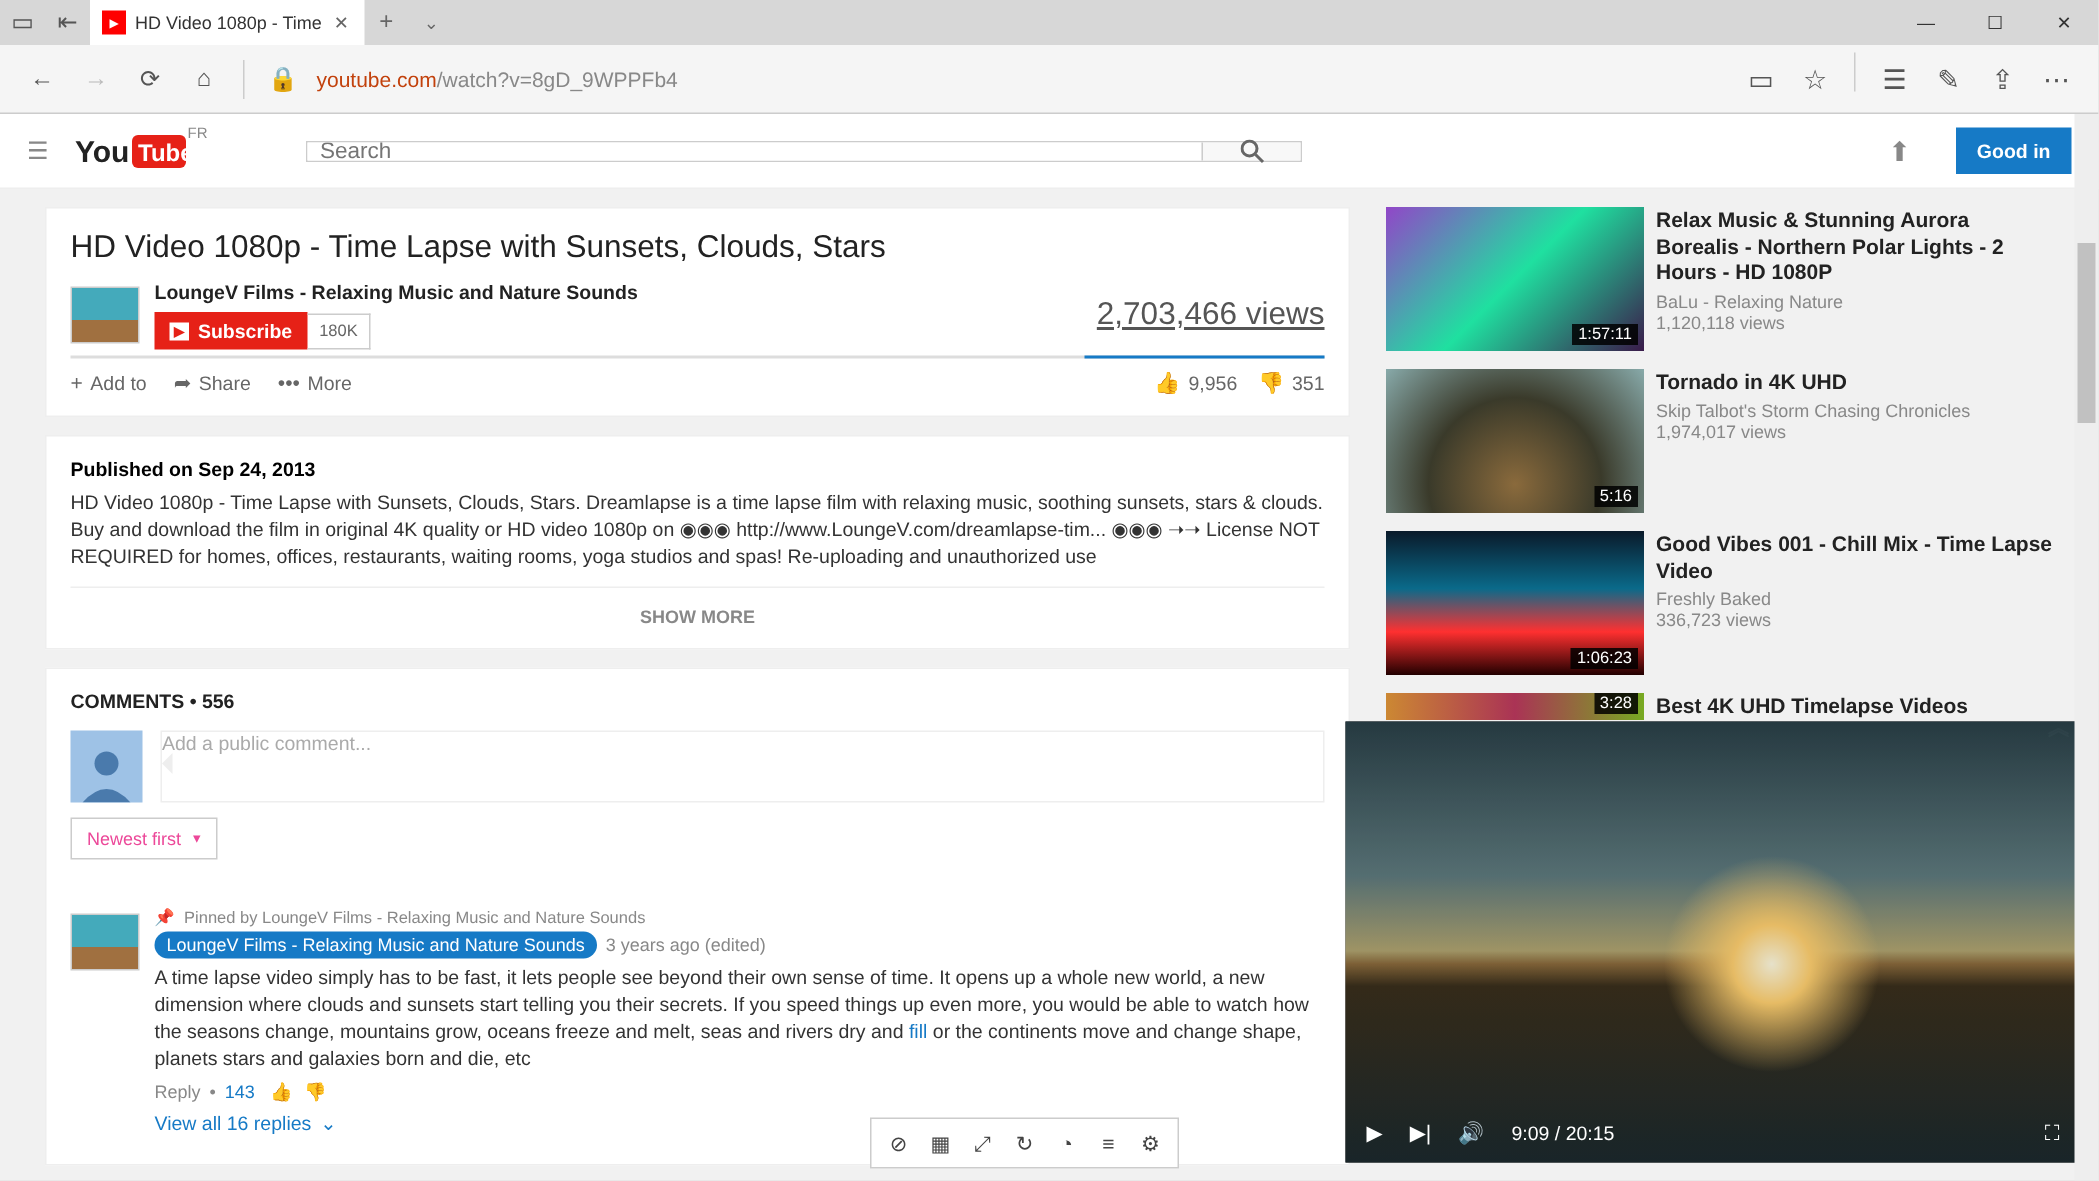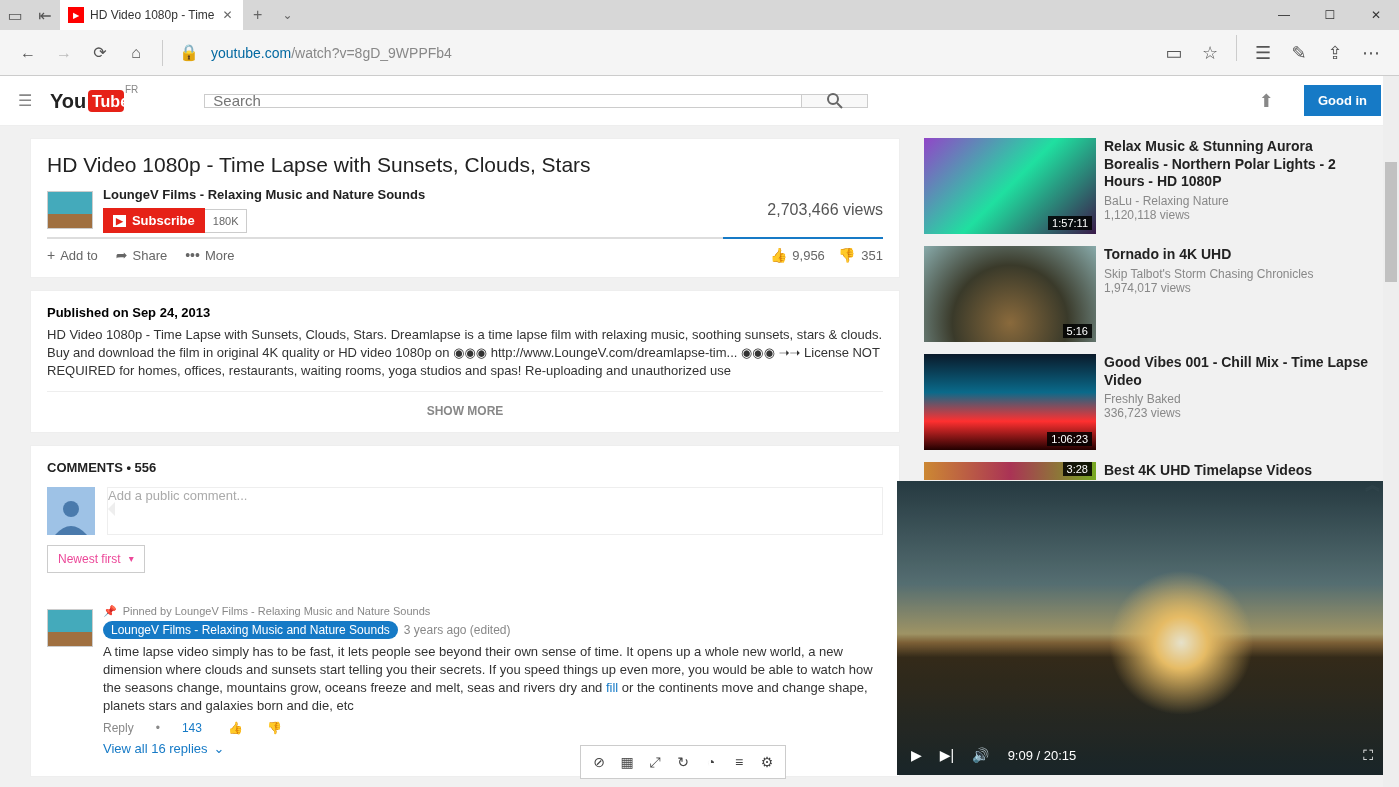--- a/index.html
+++ b/index.html
@@ -18,21 +18,21 @@
 .titlebar .chev { width:30px; text-align:center; color:#666; font-size:12px; }
 .titlebar .spacer { flex:1; }
 .win-controls { display:flex; }
 .win-controls div { width:46px; height:30px; display:flex; align-items:center; justify-content:center; color:#333; font-size:12px; }
 
 .addrbar { height:46px; background:#f5f5f5; display:flex; align-items:center; padding:0 10px; border-bottom:1px solid #ccc; }
 .addrbar .nav-icon { width:36px; height:36px; display:flex; align-items:center; justify-content:center; color:#555; font-size:16px; }
 .addrbar .nav-icon.disabled { color:#bbb; }
 .addrbar .sep { width:1px; height:26px; background:#ccc; margin:0 8px; }
 .url { flex:1; font-size:14px; color:#888; padding-left:4px; }
-.url .dark { color:#0369a1; }
+.url .dark { color:#c2410c; }
 .addrbar .right-icons { display:flex; }
 .addrbar .right-icons .nav-icon { font-size:18px; }
 
 
 .yt-header { height:50px; background:#fff; display:flex; align-items:center; padding:0 18px; border-bottom:1px solid #eee; }
 .yt-menu { font-size:16px; color:#888; margin-right:18px; }
 .yt-logo { position:relative; margin-right:80px; }
 .yt-logo svg { display:block; }
 .yt-logo .fr { position:absolute; top:-2px; right:-14px; font-size:10px; color:#888; }
 .search-wrap { display:flex; width:664px; height:14px; border:1px solid #ccc; }
@@ -49,21 +49,21 @@
 
 .card { background:#fff; border:1px solid #eee; margin-bottom:12px; padding:14px 16px; }
 .video-title { font-size:21px; color:#222; margin-bottom:10px; }
 .channel-row { display:flex; align-items:center; }
 .channel-thumb { width:46px; height:38px; background:linear-gradient(#4ab 0%,#4ab 60%, #a07040 60%); margin-right:10px; border:1px solid #ccc; }
 .channel-name { font-size:13px; font-weight:bold; color:#222; }
 .sub-row { display:flex; margin-top:6px; align-items:center; }
 .sub-btn { background:#e62117; color:#fff; font-size:13px; font-weight:bold; padding:5px 10px; display:flex; align-items:center; }
 .sub-btn::before { content:"▶"; font-size:9px; background:#fff; color:#e62117; padding:1px 3px; margin-right:6px; }
 .sub-count { border:1px solid #ccc; border-left:none; padding:5px 8px; font-size:11px; color:#666; }
-.views { margin-left:auto; font-size:16px; color:#555; }
+.views { margin-left:auto; font-size:21px; color:#555;text-decoration:underline; }
 .bluebar { height:2px; background:#ddd; margin-top:4px; position:relative; }
 .bluebar::before { content:""; position:absolute; right:0; width:160px; height:2px; background:#167ac6; }
 .actions { display:flex; align-items:center; margin-top:8px; color:#666; font-size:13px; }
 .actions .act { display:flex; align-items:center; margin-right:18px; }
 .actions .act .ico { margin-right:5px; font-size:14px; }
 .actions .right-acts { margin-left:auto; display:flex; align-items:center; }
 .actions .right-acts .act { margin-right:0; margin-left:14px; }
 
 .desc-date { font-weight:bold; font-size:13px; margin-bottom:6px; }
 .desc-text { font-size:13px; color:#333; line-height:1.4; }
@@ -81,21 +81,21 @@
 
 .comment { display:flex; font-size:13px; }
 .comment .cthumb { width:46px; height:38px; background:linear-gradient(#4ab 0%,#4ab 60%, #a07040 60%); margin-right:10px; border:1px solid #ccc; margin-top:4px; }
 .comment .cbody { flex:1; }
 .pinned { font-size:11px; color:#888; }
 .pinned .pin { margin-right:6px; }
 .author-badge { background:#167ac6; color:#fff; padding:2px 8px; border-radius:10px; font-size:12px; display:inline-block; }
 .ctime { color:#888; font-size:12px; margin-left:6px; }
 .ctext { color:#333; margin-top:4px; line-height:1.4; }
 .ctext .link { color:#167ac6; }
-.cactions { color:#888; font-size:12px; margin-top:6px; display:flex; align-items:flex-end;gap:16px; }
+.cactions { color:#888; font-size:12px; margin-top:6px; display:flex; align-items:flex-end; }
 .cactions .dot { margin:0 6px; }
 .cactions .num { color:#167ac6; }
 .view-replies { color:#167ac6; font-size:13px; margin-top:6px; display:flex; align-items:center; }
 .view-replies::after { content:"⌄"; margin-left:6px; }
 
 
 .rec { display:flex; margin-bottom:12px; }
 .rec .thumb { width:172px; height:96px; background:#777; position:relative; flex-shrink:0; }
 .rec .thumb .dur { position:absolute; right:4px; bottom:4px; background:rgba(0,0,0,.85); color:#fff; font-size:11px; padding:1px 4px; }
 .rec .meta { margin-left:8px; }

